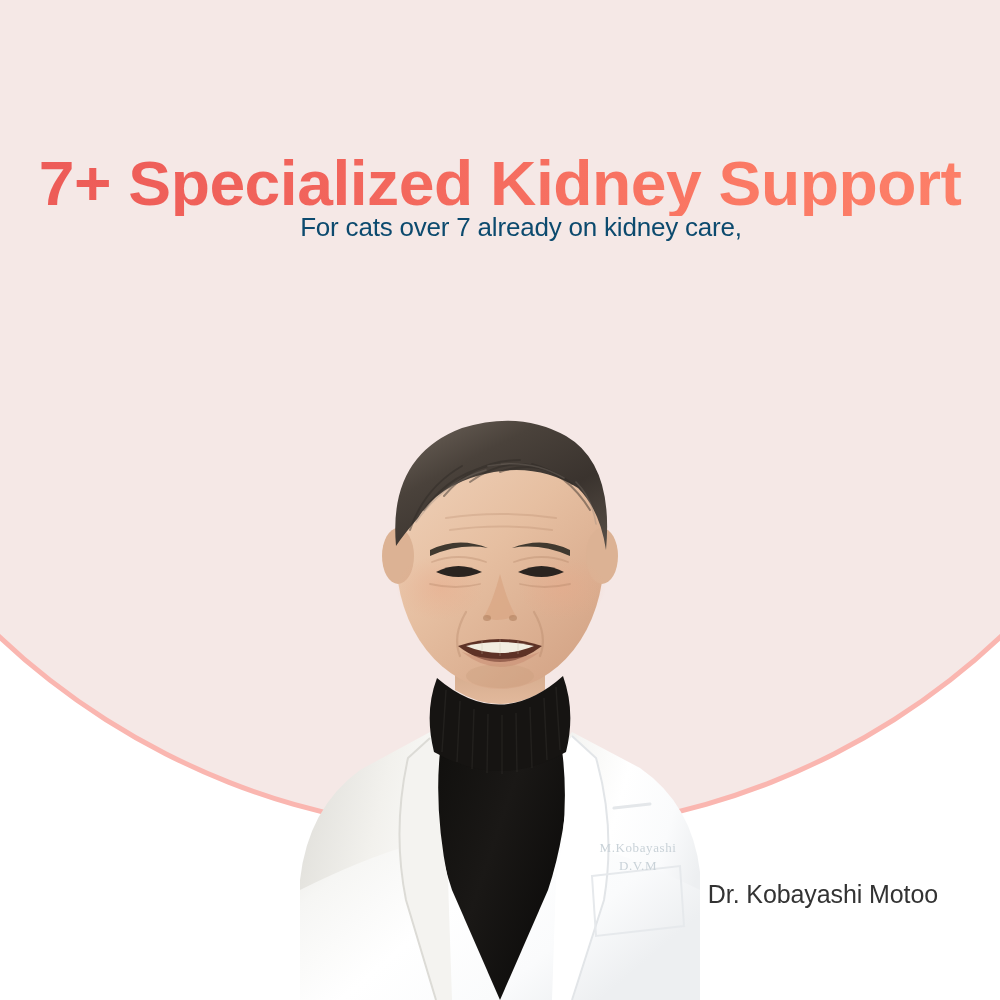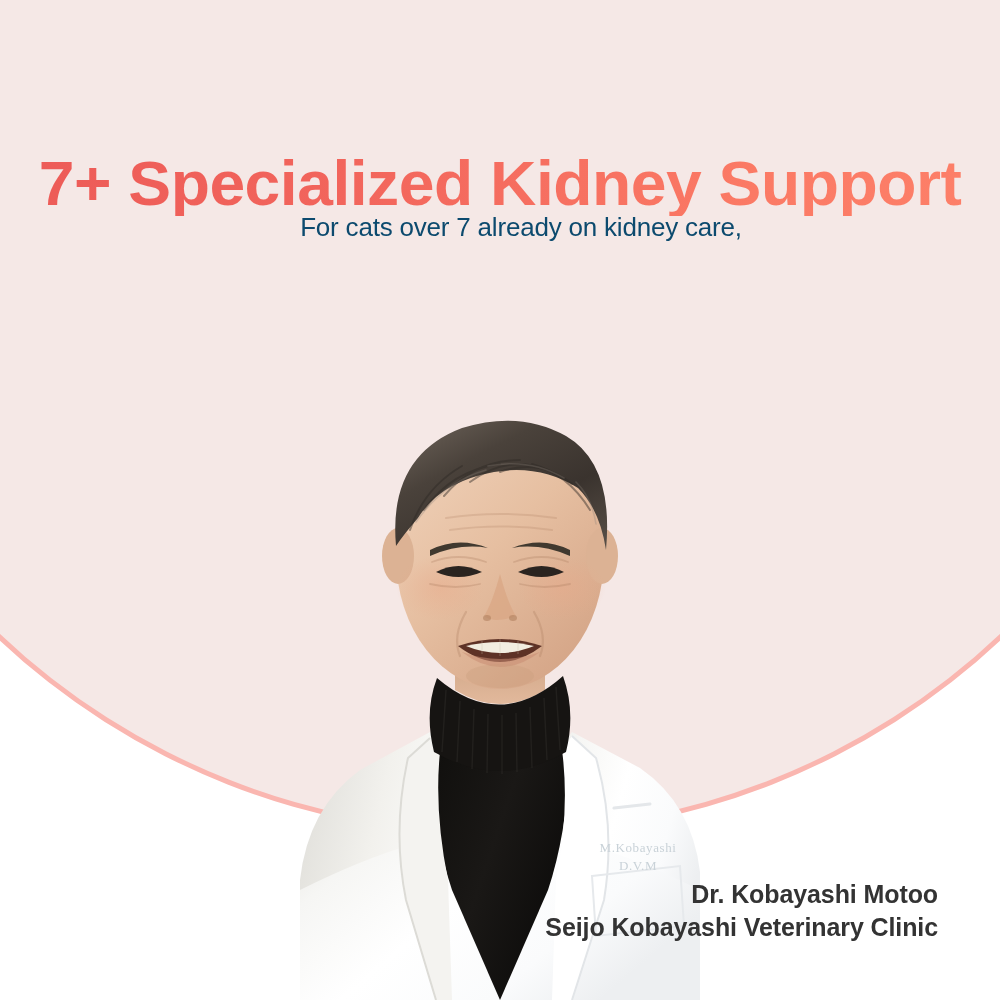--- a/index.html
+++ b/index.html
@@ -134,21 +134,21 @@
     right: 62px;
     top: 878px;
     z-index: 12;
     text-align: right;
     color: #333333;
     font-size: 25px;
     font-weight: 400;
     line-height: 1.32;
     letter-spacing: -0.1px;
   }
-  .credit .line { display: block; white-space: nowrap; font-weight: bold; }
+  .credit .line { display: block; white-space: nowrap; }
 </style>
 </head>
 <body>
 
 <div id="card">
 
   <div class="bg-top"></div>
   <div class="bg-white-below"></div>
   <div class="bg-ellipse"></div>
   <div class="bg-arc-mask"></div>
@@ -299,16 +299,15 @@
   </div>
 
   <h1 class="headline">7+ Specialized Kidney Support</h1>
 
   <div class="subtitle">
     <span class="line">For cats over 7 already on kidney care,</span>
   </div>
 
   <div class="credit">
     <span class="line">Dr. Kobayashi Motoo</span>
-    <span class="line">Seijo Kobayashi Veterinary Clinic</span>
   </div>
 
 </div>
 
 </body></html>

